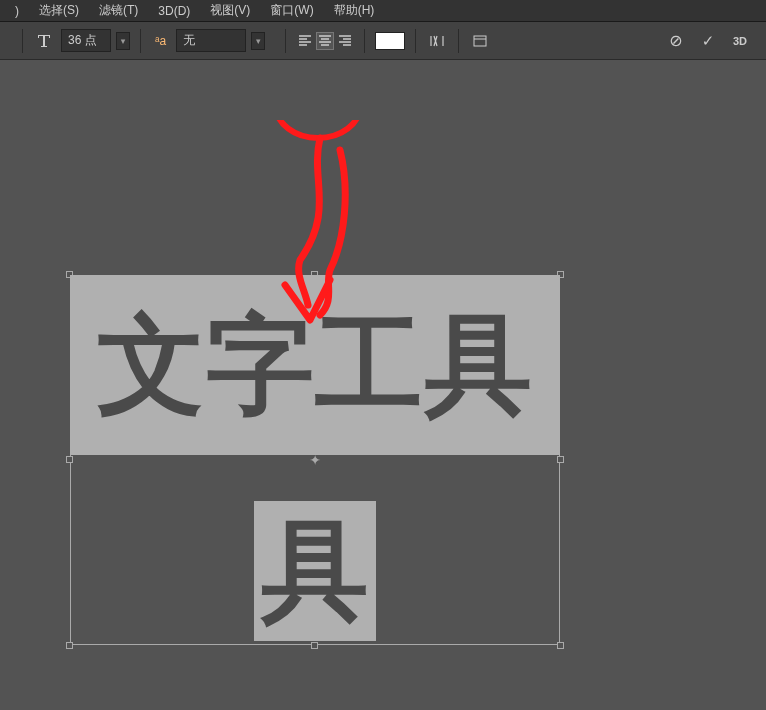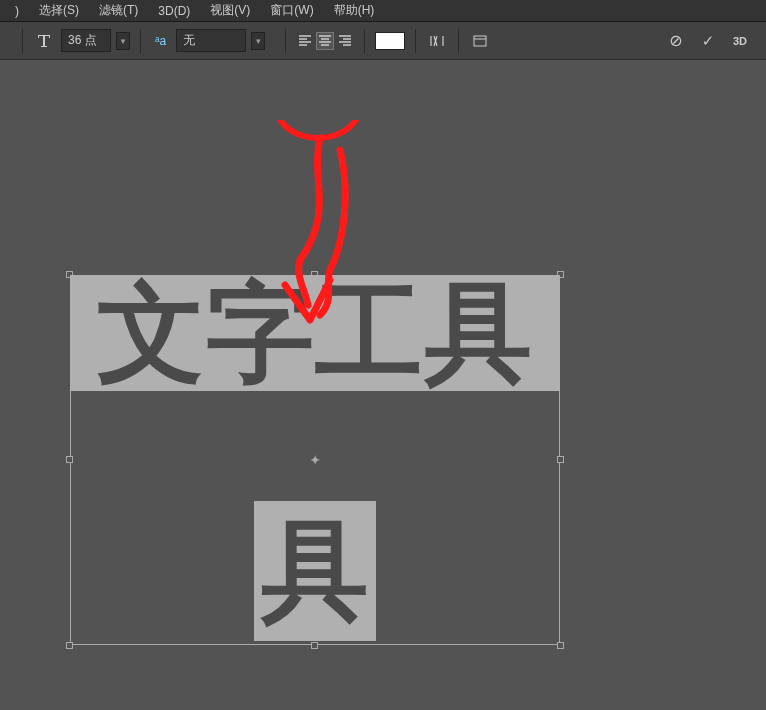--- a/index.html
+++ b/index.html
@@ -68,21 +68,21 @@
       border: 1px solid #222;
       display: flex;
       align-items: center;
       justify-content: center;
       color: #999;
       font-size: 9px;
       cursor: pointer;
       margin-left: -1px;
     }
     .aa-icon {
-      color: #7dd3fc;
+      color: #fdba74;
       font-size: 12px;
       padding: 0 4px;
       cursor: pointer;
     }
     .tracking-box {
       background: #333333;
       border: 1px solid #222;
       color: #cccccc;
       font-size: 12px;
       padding: 2px 6px;
@@ -159,21 +159,21 @@
       top: 50%;
       transform: translate(-50%, -50%);
       color: #aaa;
       font-size: 14px;
     }
     .text-highlight-1 {
       position: absolute;
       left: 0;
       top: 0;
       width: 490px;
-      height: 116px;
+      height: 180px;
       background: #b0b0b0;
       display: flex;
       align-items: center;
       justify-content: center;
     }
     .text-highlight-2 {
       position: absolute;
       left: 184px;
       top: 226px;
       width: 122px;

